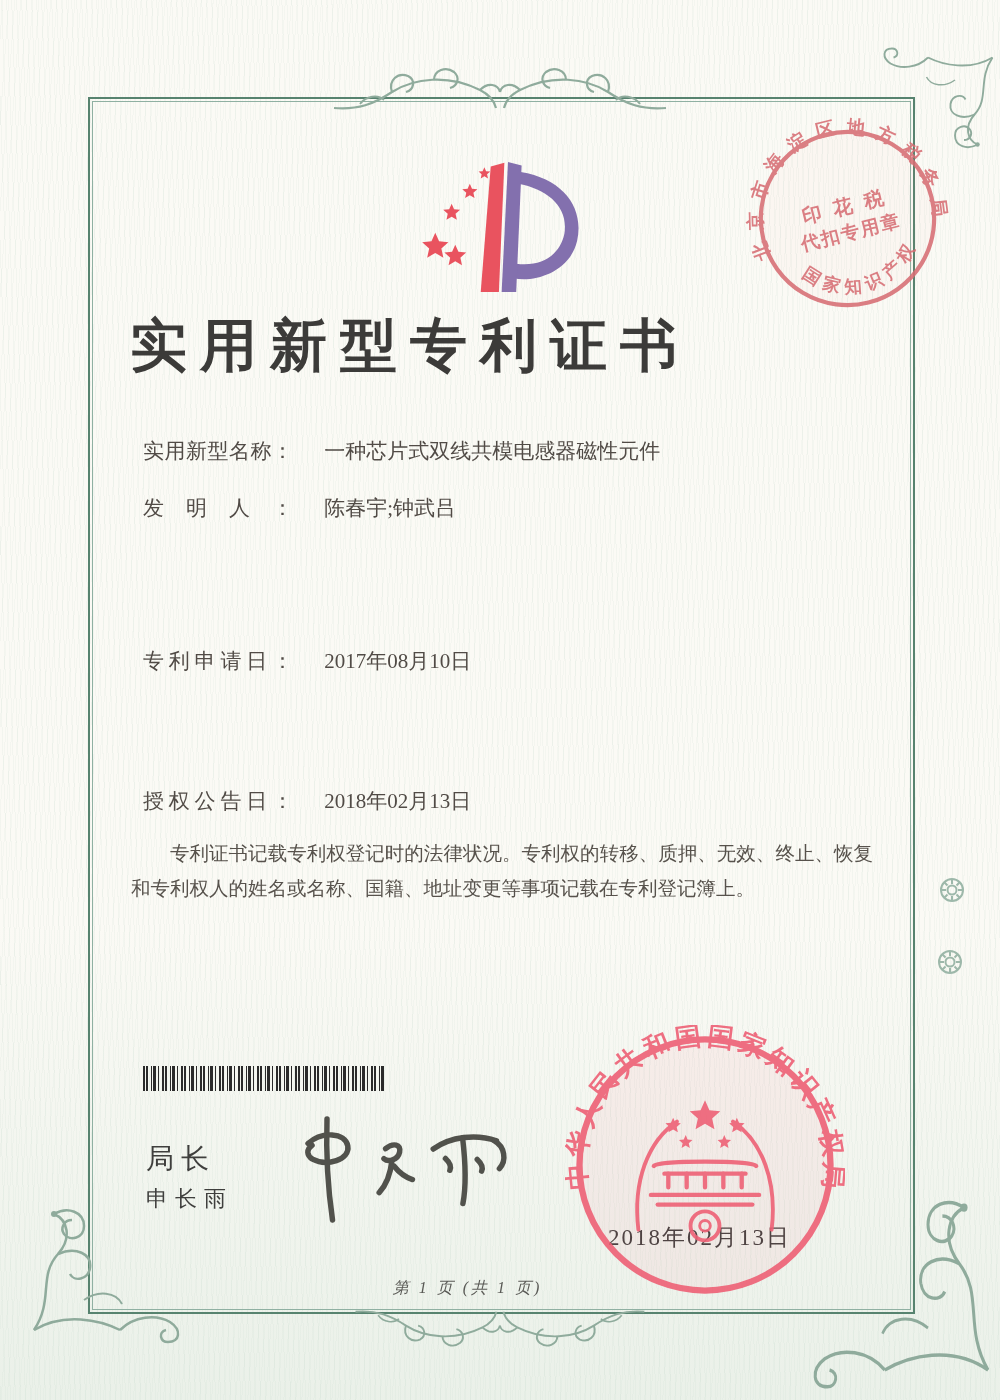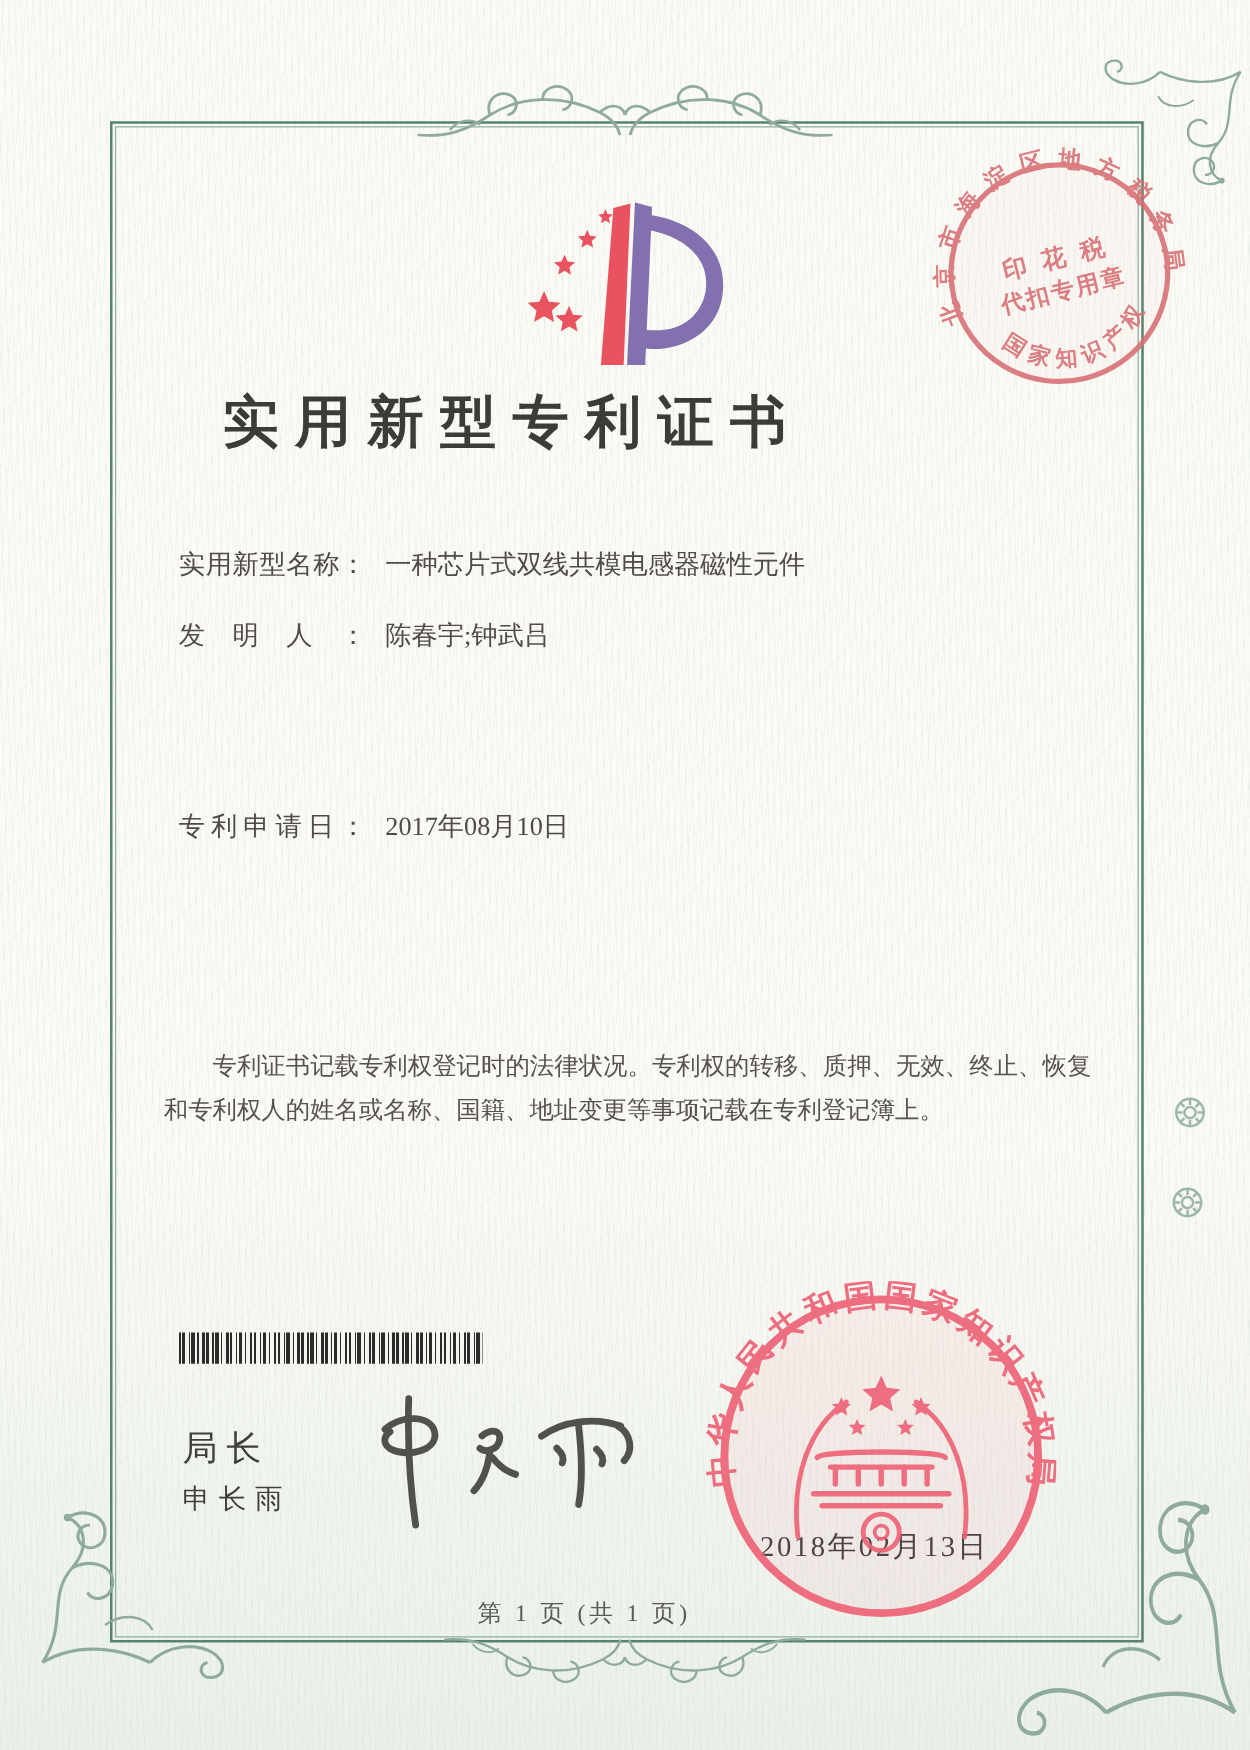--- a/index.html
+++ b/index.html
@@ -10,40 +10,40 @@
       linear-gradient(to top, rgba(190,215,200,.28), rgba(190,215,200,0) 34%),
       repeating-linear-gradient(88deg, rgba(132,178,156,.07) 0 1px, transparent 1px 5px),
       repeating-linear-gradient(-86deg, rgba(132,178,156,.06) 0 1px, transparent 1px 6px);
   }
   .frame{position:absolute;left:88px;top:97px;width:823px;height:1213px;border:2px solid #57836f;}
   .frame-inner{position:absolute;inset:2px;border:1px solid #8fb0a2;}
   .cert-no{position:absolute;left:118px;top:170px;font-size:22px;letter-spacing:5px;color:#4a4a48;}
   .logo{position:absolute;left:408px;top:150px;}
   .tax-stamp{position:absolute;left:745px;top:116px;transform:rotate(-14deg);opacity:.88;}
   .title{position:absolute;left:0;top:308px;width:820px;text-align:center;
-    font-size:45px;font-weight:700;letter-spacing:13px;color:#3c3b39;}
+    font-size:57px;font-weight:700;letter-spacing:13px;color:#3c3b39;}
   .field-row{position:absolute;left:143px;font-size:21px;color:#514b46;white-space:nowrap;}
   .f-label{display:inline-block;width:150px;text-align:justify;text-align-last:justify;}
-  .f-value{margin-left:10px;text-align:right;}
+  .f-value{margin-left:26px;text-align:right;}
   .body-text{position:absolute;left:131px;top:836px;width:742px;font-size:19.5px;line-height:35px;
     color:#57524c;text-align:justify;}
   .body-text p{margin:0;text-indent:2em;}
   .barcode{position:absolute;left:143px;top:1066px;width:243px;height:25px;
     background:repeating-linear-gradient(90deg,#2b2b2b 0 2px,transparent 2px 3px,#2b2b2b 3px 5px,
       transparent 5px 8px,#2b2b2b 8px 9px,transparent 9px 10px,#2b2b2b 10px 13px,
       transparent 13px 15px,#2b2b2b 15px 16px,transparent 16px 19px);}
   .signer-title{position:absolute;left:146px;top:1140px;font-size:28px;letter-spacing:7px;
     color:#3f3f3d;font-family:"Liberation Sans","DejaVu Sans",sans-serif;}
   .signer-name{position:absolute;left:146px;top:1184px;font-size:22px;letter-spacing:7px;
     color:#3f3f3d;font-family:"Liberation Sans","DejaVu Sans",sans-serif;}
   .signature{position:absolute;left:283px;top:1103px;transform:rotate(-2deg);z-index:2;}
   .seal-date{position:absolute;left:608px;top:1222px;font-size:23px;letter-spacing:2px;color:#3e3d3b;z-index:1;}
   .official-seal{position:absolute;left:565px;top:1025px;opacity:.9;z-index:3;}
   .page-footer{position:absolute;left:0;top:1278px;width:935px;text-align:center;
-    font-size:19px;letter-spacing:3px;color:#5a5a56;}
+    font-size:16px;letter-spacing:3px;color:#5a5a56;font-style:italic;}
   .orn{position:absolute;pointer-events:none;}
   svg{display:block;}
 </style>
 </head>
 <body>
 
 <div class="page">
 
   <svg width="0" height="0" style="position:absolute">
     <defs>
@@ -142,20 +142,24 @@
     <span class="f-value">一种芯片式双线共模电感器磁性元件</span>
   </div>
   <div class="field-row" style="top:494px">
     <span class="f-label">发明人：</span>
     <span class="f-value">陈春宇;钟武吕</span>
   </div>
   <div class="field-row" style="top:647px">
     <span class="f-label">专利申请日：</span>
     <span class="f-value">2017年08月10日</span>
   </div>
+  <div class="field-row" style="top:787px">
+    <span class="f-label">授权公告日：</span>
+    <span class="f-value">2018年02月13日</span>
+  </div>
 
   <div class="body-text">
     <p>专利证书记载专利权登记时的法律状况。专利权的转移、质押、无效、终止、恢复和专利权人的姓名或名称、国籍、地址变更等事项记载在专利登记簿上。</p>
   </div>
 
   <div class="barcode"></div>
 
   <div class="signer-title">局长</div>
   <div class="signer-name">申长雨</div>
 

